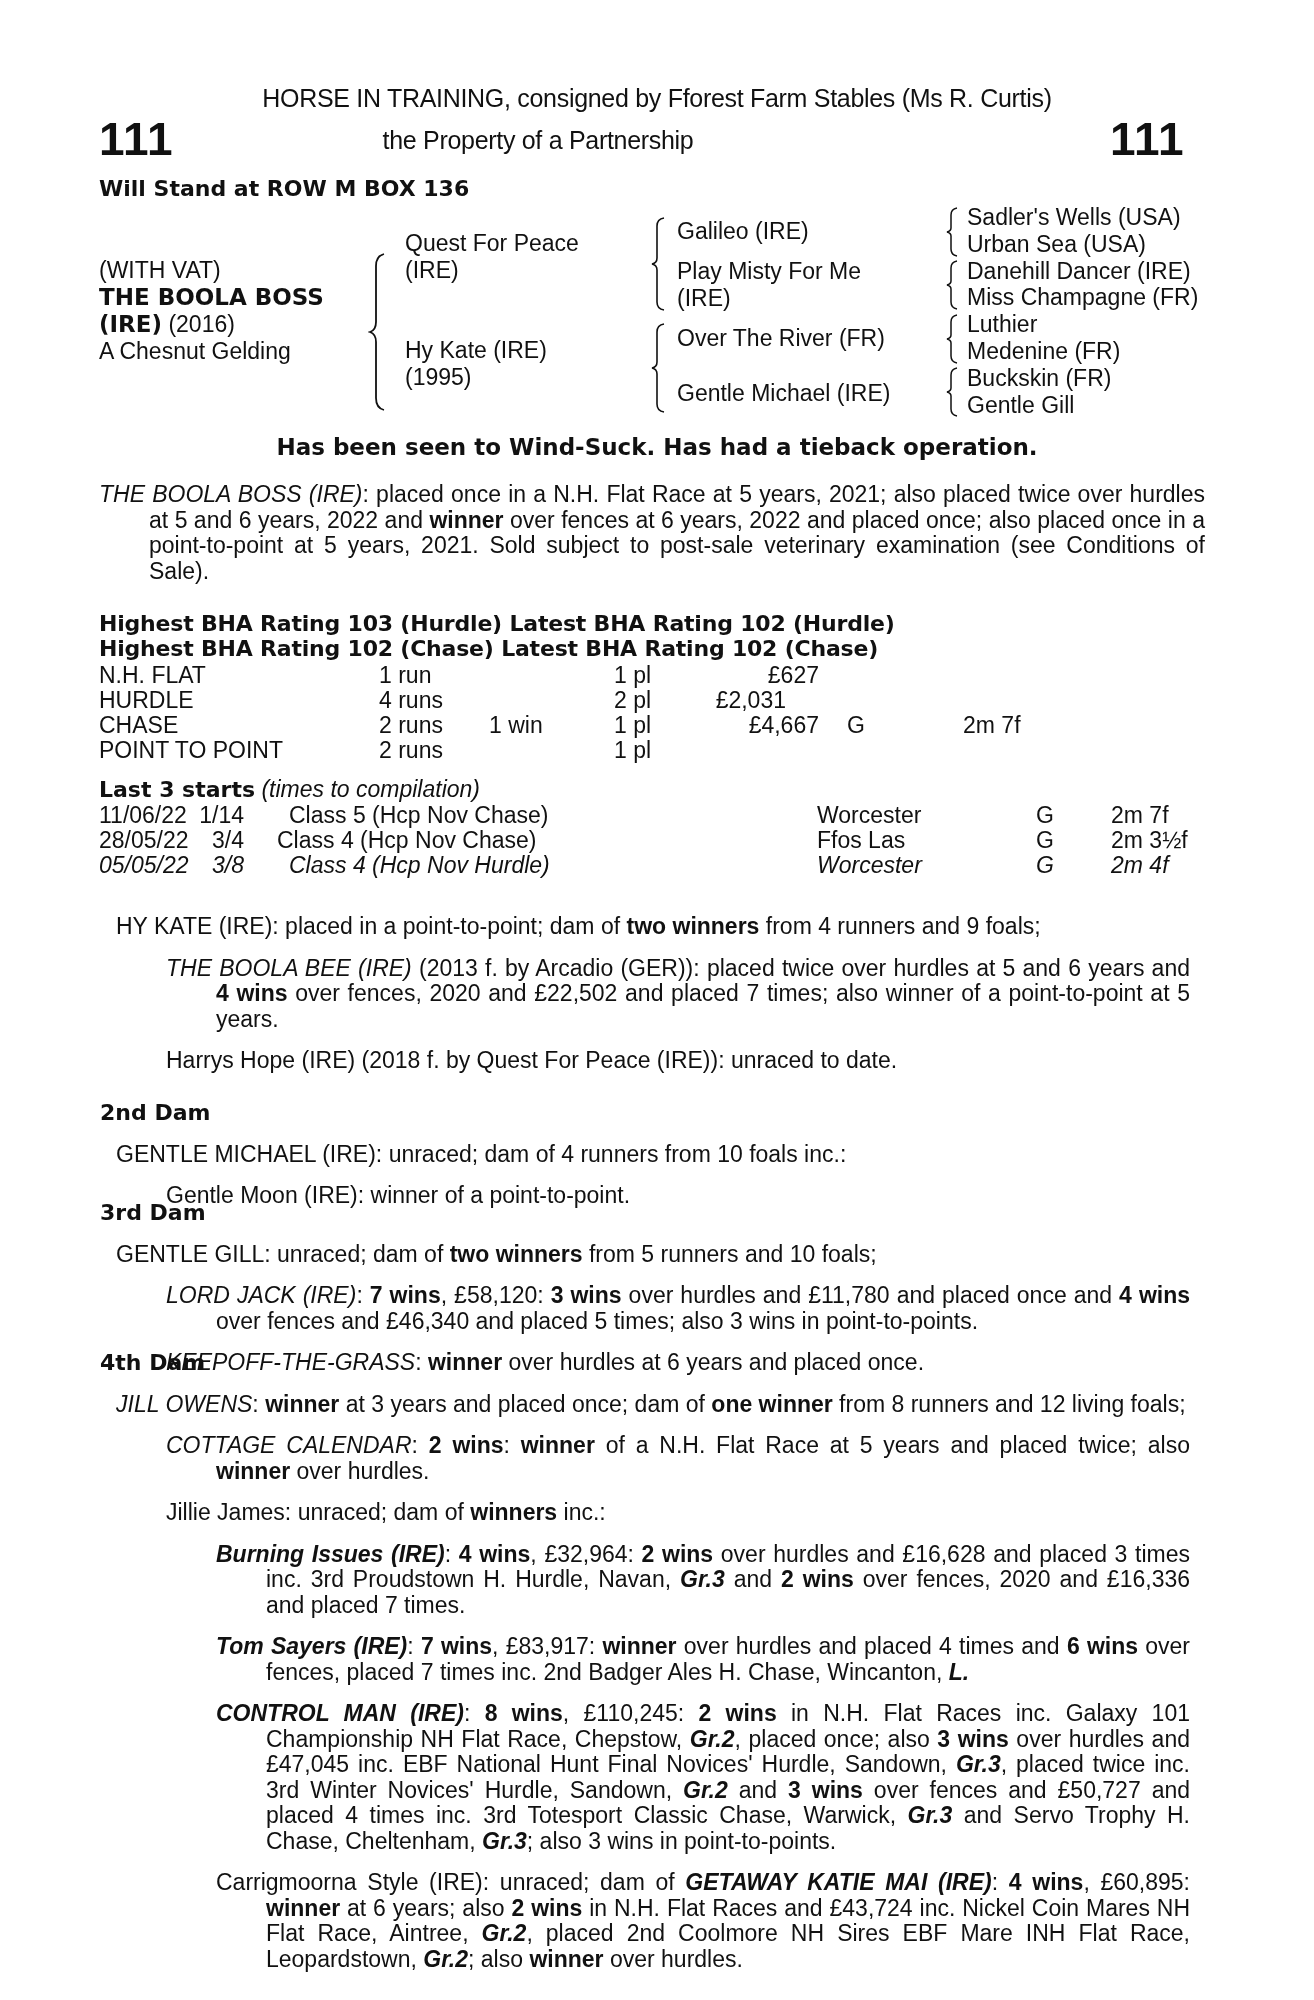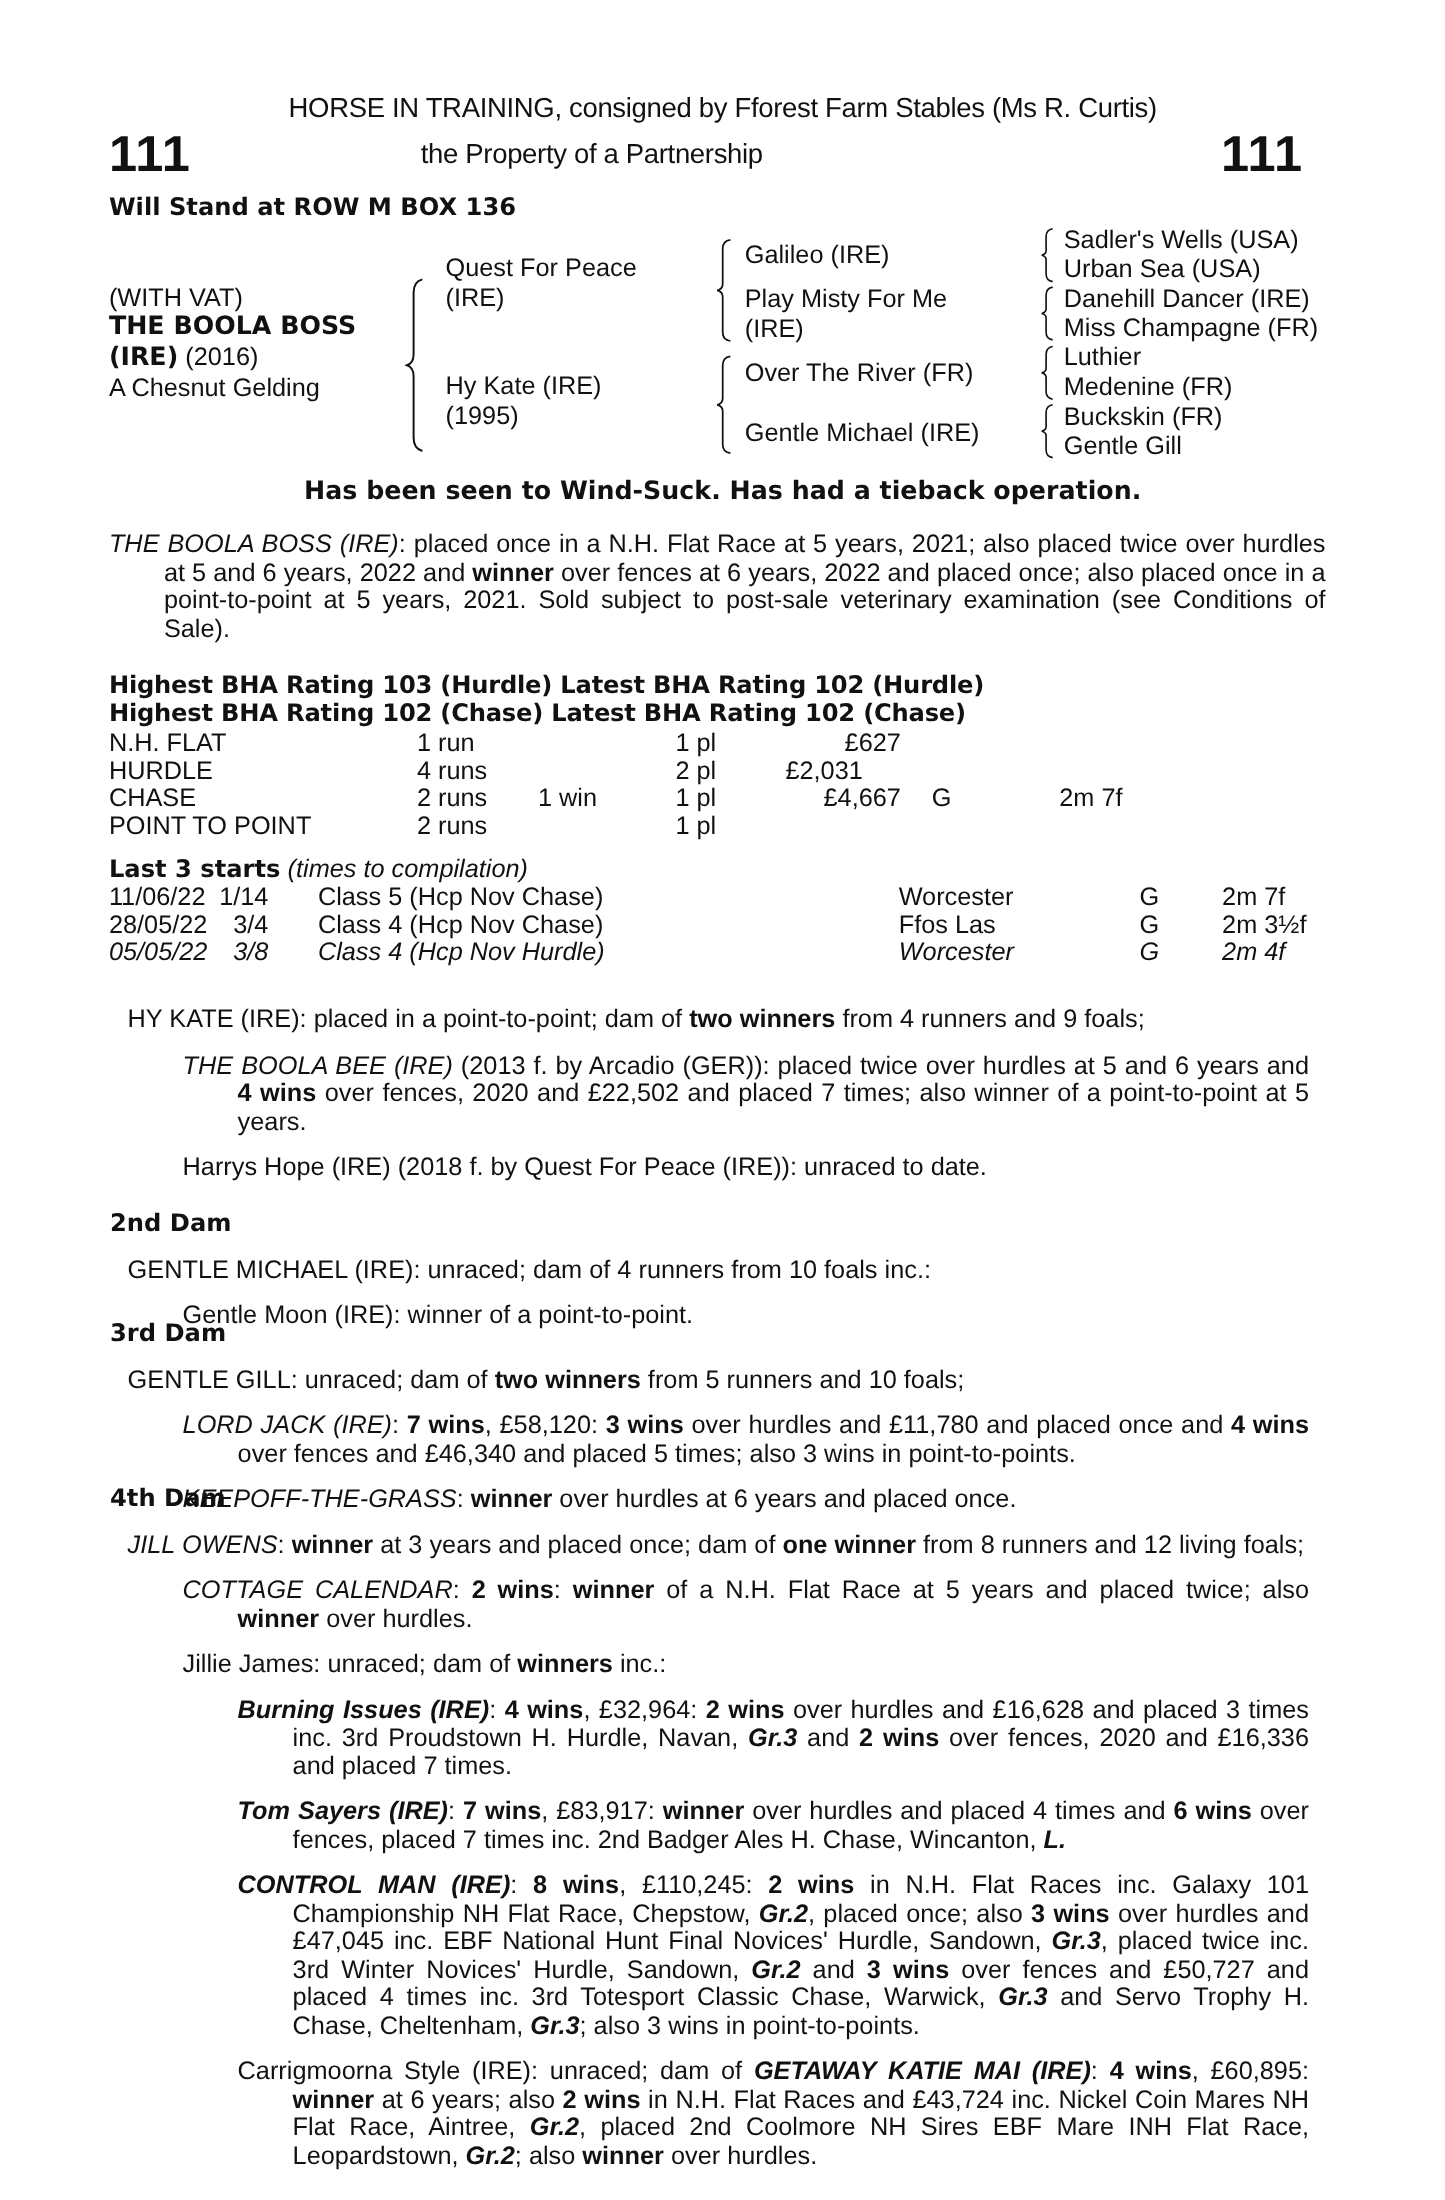--- a/index.html
+++ b/index.html
@@ -112,21 +112,21 @@
       <span style="left:515px">1 pl</span>
       <span style="left:620px; width:100px; text-align:right;">£627</span>
       <span style="left:748px"></span>
       <span style="left:864px"></span>
   </div>
   <div class="row" style="left:99px; top:687px; width:1100px;">
     <span style="left:0">HURDLE</span>
       <span style="left:280px">4 runs</span>
       <span style="left:390px"></span>
       <span style="left:515px">2 pl</span>
-      <span style="left:615px; width:100px; text-align:left;">£2,031</span>
+      <span style="left:587px; width:100px; text-align:right;">£2,031</span>
       <span style="left:748px"></span>
       <span style="left:864px"></span>
   </div>
   <div class="row" style="left:99px; top:712px; width:1100px;">
     <span style="left:0">CHASE</span>
       <span style="left:280px">2 runs</span>
       <span style="left:390px">1 win</span>
       <span style="left:515px">1 pl</span>
       <span style="left:620px; width:100px; text-align:right;">£4,667</span>
       <span style="left:748px">G</span>
@@ -151,21 +151,21 @@
     <span style="left:0">11/06/22</span>
       <span style="left:90px; width:55px; text-align:right;">1/14</span>
       <span style="left:190px">Class 5 (Hcp Nov Chase)</span>
       <span style="left:718px">Worcester</span>
       <span style="left:937px">G</span>
       <span style="left:1012px">2m 7f</span>
   </div>
   <div class="row" style="left:99px; top:827px; width:1110px;">
     <span style="left:0">28/05/22</span>
       <span style="left:90px; width:55px; text-align:right;">3/4</span>
-      <span style="left:190px">Class 4 (Hcp Nov Chase)</span>
+      <span style="left:178px">Class 4 (Hcp Nov Chase)</span>
       <span style="left:718px">Ffos Las</span>
       <span style="left:937px">G</span>
       <span style="left:1012px">2m 3½f</span>
   </div>
   <div class="row" style="left:99px; top:852px; width:1110px;font-style:italic;">
     <span style="left:0">05/05/22</span>
       <span style="left:90px; width:55px; text-align:right;">3/8</span>
       <span style="left:190px">Class 4 (Hcp Nov Hurdle)</span>
       <span style="left:718px">Worcester</span>
       <span style="left:937px">G</span>

